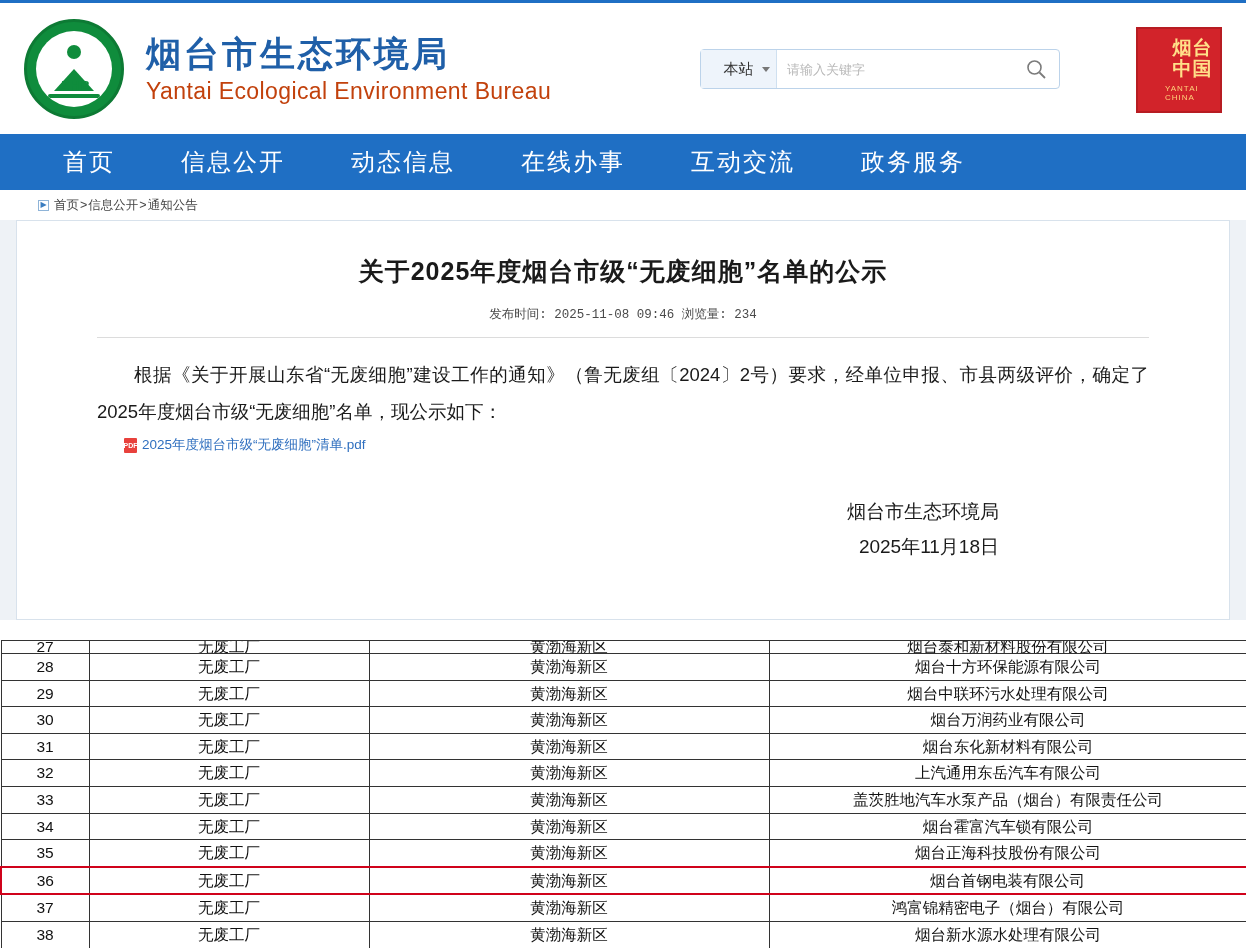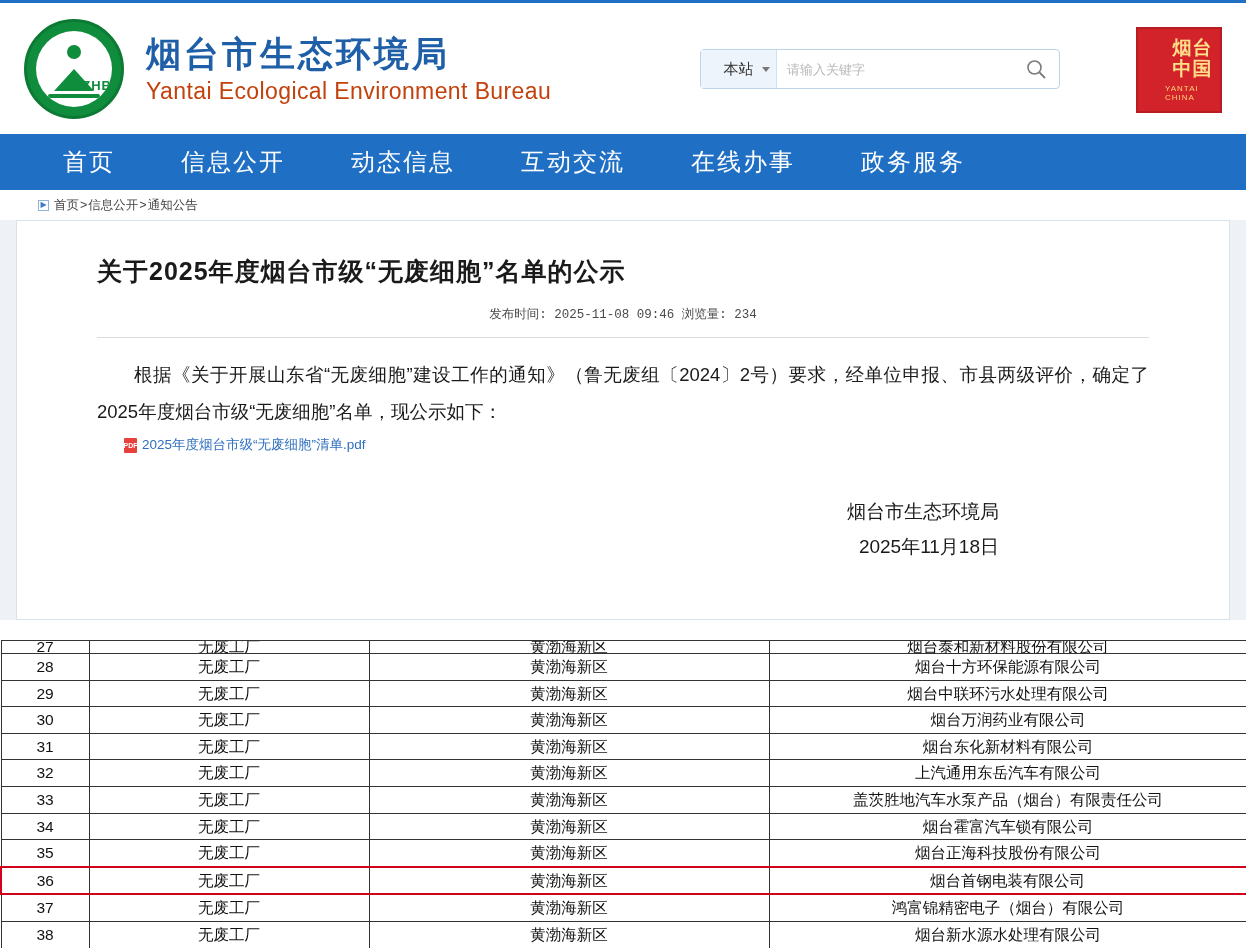--- a/index.html
+++ b/index.html
@@ -64,21 +64,21 @@
   .logo-wave {
     position: absolute;
     bottom: 9px; left: 12px; right: 12px;
     height: 4px;
     background: #0f8c3c;
     border-radius: 2px;
   }
   .logo-zhb {
     position: absolute;
     bottom: 14px; left: 4px; right: 0;
-    text-align: right;
+    text-align: center;
     font-size: 13px;
     font-weight: bold;
     color: #0f8c3c;
     letter-spacing: 1px;
     z-index: 3;
   }
   .titles { margin-left: 22px; }
   .title-cn {
     font-size: 35px;
     font-weight: bold;
@@ -192,20 +192,21 @@
   .article {
     width: 1214px;
     margin: 0 auto;
     background: #ffffff;
     border: 1px solid #d8e2ec;
     padding: 34px 80px 20px 80px;
     height: 400px;
     overflow: hidden;
   }
   .art-title {
+    text-align: center;
     font-size: 25px;
     font-weight: bold;
     color: #1a1a1a;
     letter-spacing: 1px;
     margin-bottom: 18px;
   }
   .art-meta {
     text-align: center;
     font-size: 12.5px;
     color: #4a4a4a;
@@ -327,22 +328,22 @@
       <div class="badge-en">YANTAI CHINA</div>
     </div>
 
   </div>
 </div>
 
 <div class="nav">
   <div class="nav-item">首页</div>
   <div class="nav-item">信息公开</div>
   <div class="nav-item">动态信息</div>
+  <div class="nav-item">在线办事</div>
   <div class="nav-item">互动交流</div>
-  <div class="nav-item">在线办事</div>
   <div class="nav-item">政务服务</div>
 </div>
 
 <div class="crumb-bar">
   <span class="crumb-icon">▶</span>
   <a class="crumb-link">首页</a>
   <span class="crumb-sep">&gt;</span>
   <a class="crumb-link">信息公开</a>
   <span class="crumb-sep">&gt;</span>
   <a class="crumb-link">通知公告</a>

